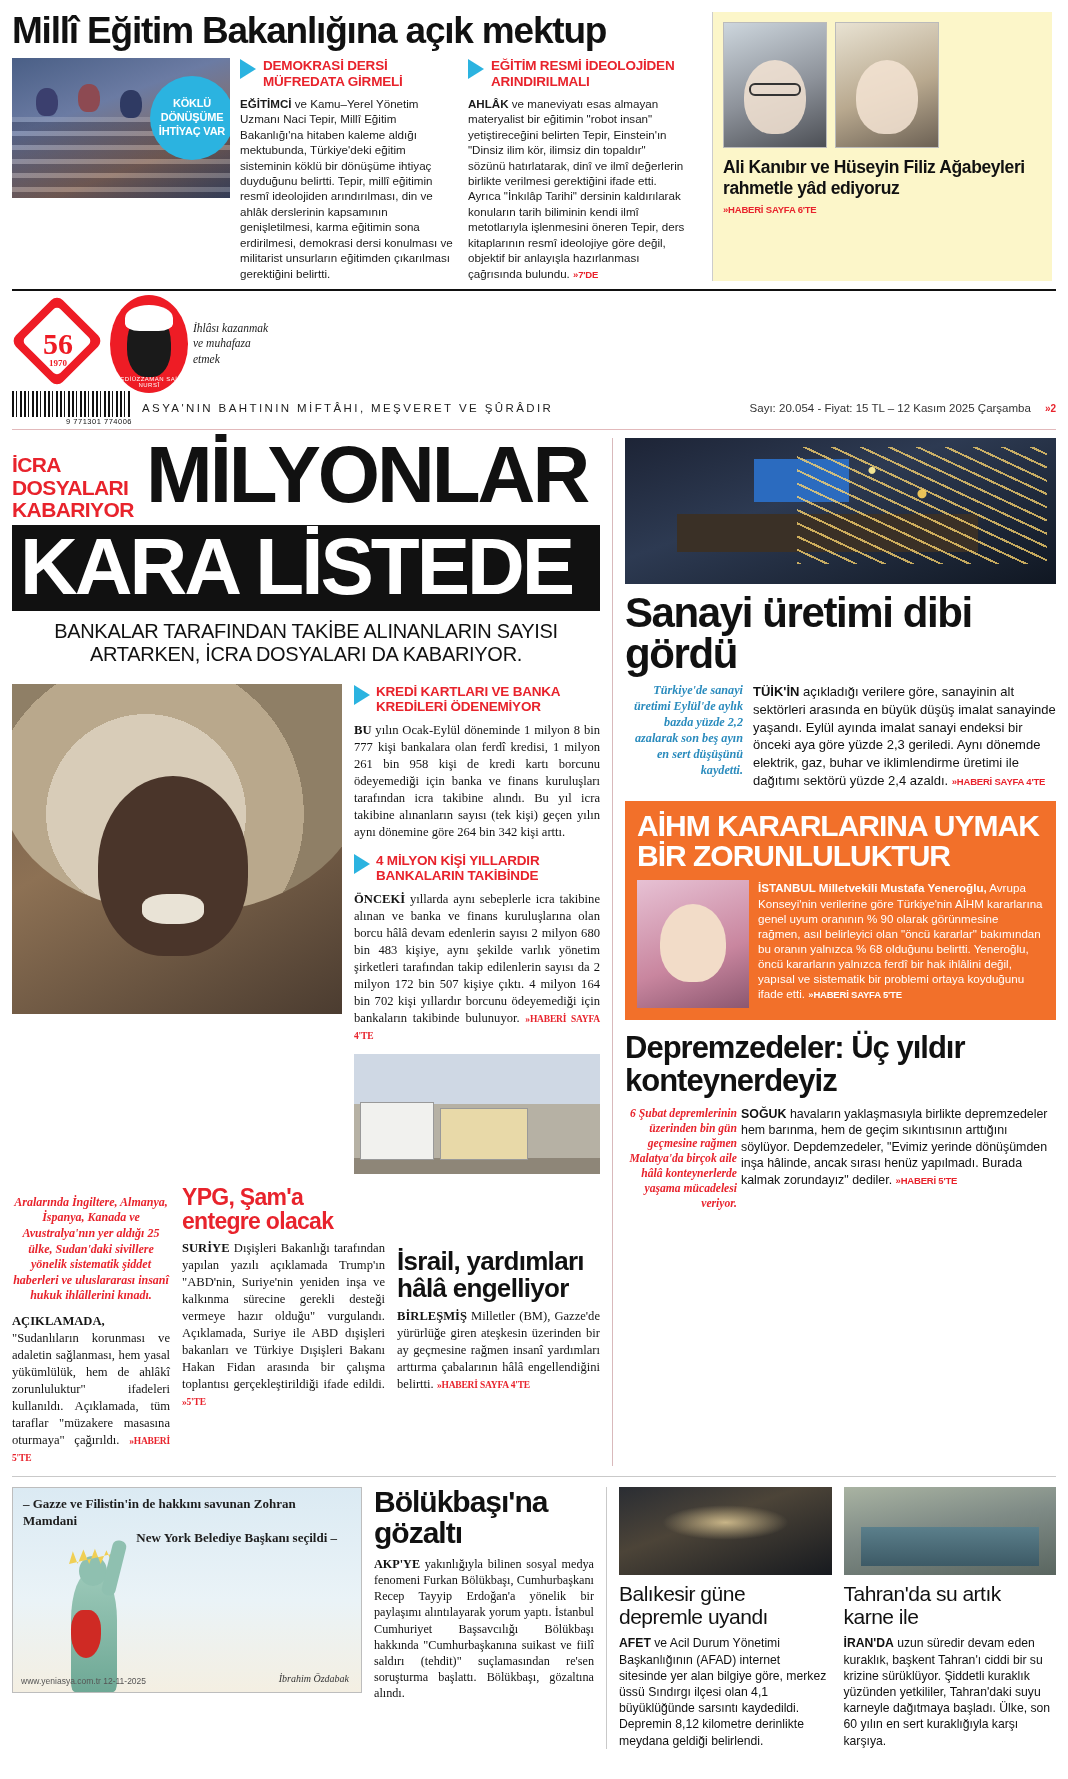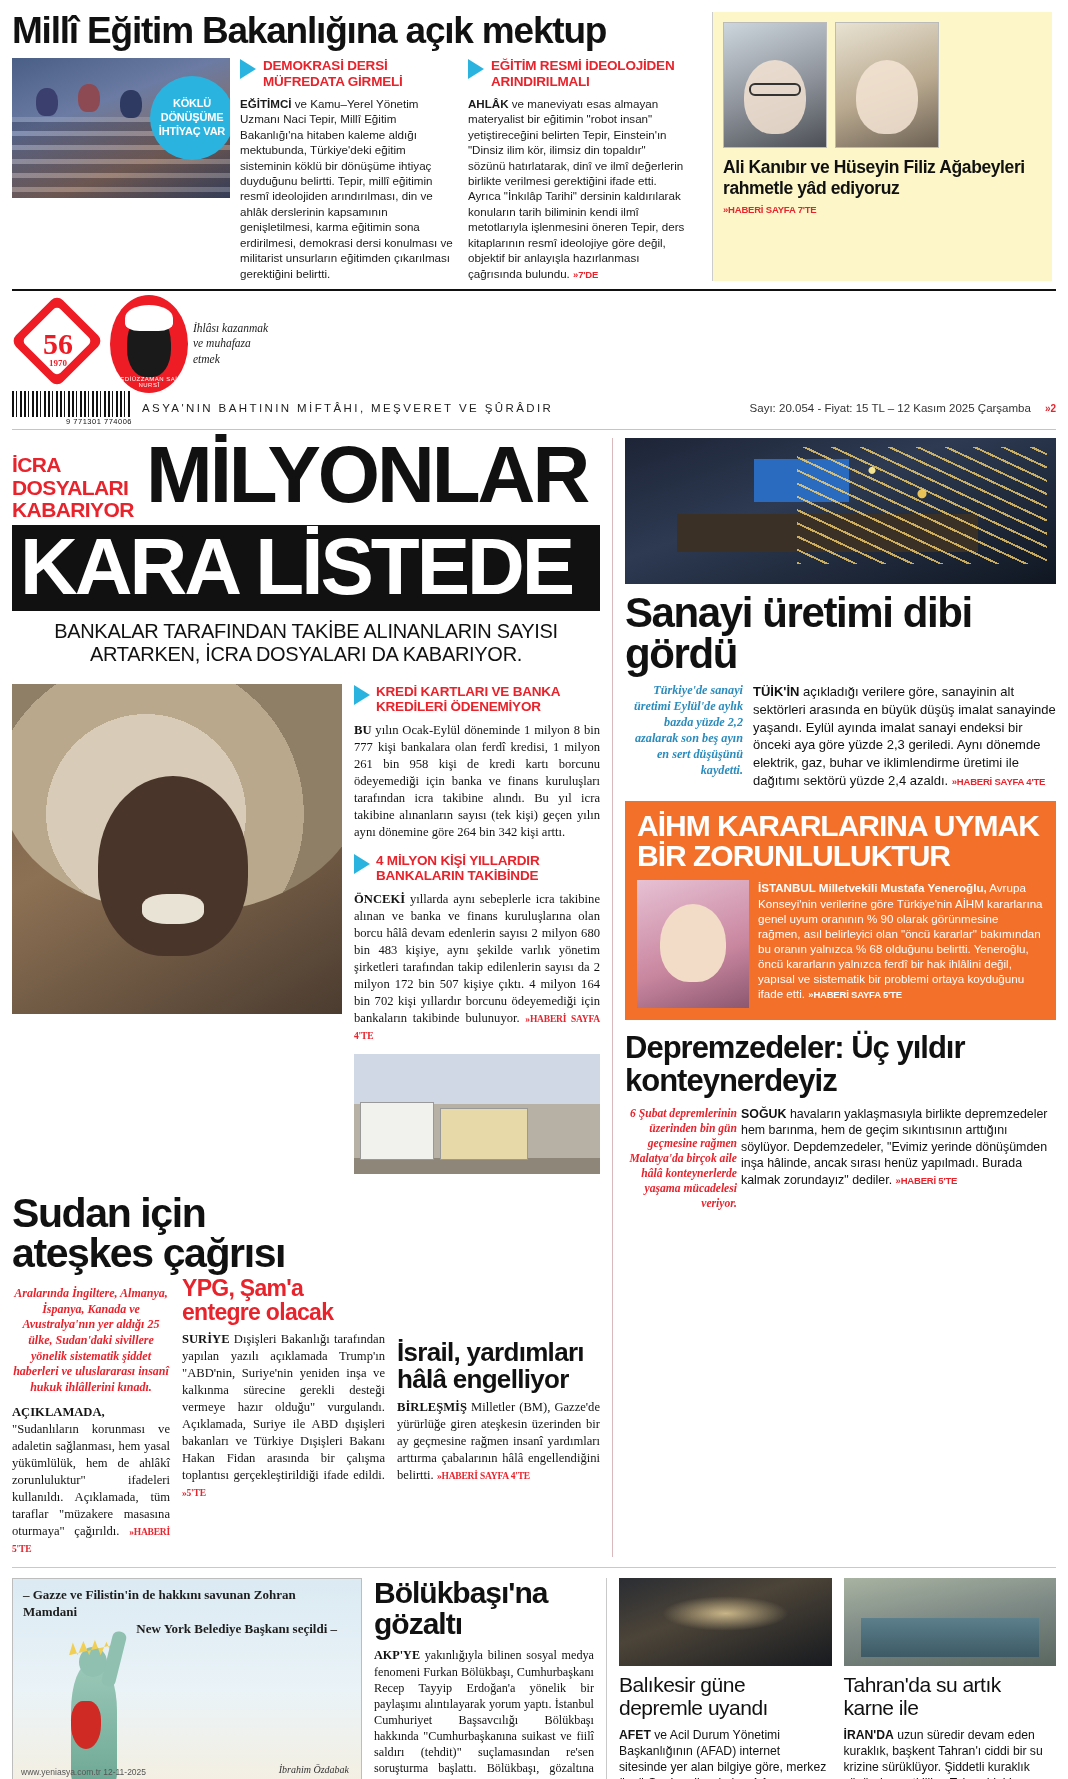--- a/index.html
+++ b/index.html
@@ -366,21 +366,21 @@
       <div class="obit-photos">
         <div class="obit-photo obit-a">
           <div class="face"></div>
           <div class="glasses"></div>
         </div>
         <div class="obit-photo obit-b">
           <div class="face"></div>
         </div>
       </div>
       <div class="obit-title">Ali Kanıbır ve Hüseyin Filiz Ağabeyleri rahmetle yâd ediyoruz</div>
-      <div class="obit-ref ref">»HABERİ SAYFA 7'TE</div>
+      <div class="obit-ref ref">»HABERİ SAYFA 6'TE</div>
     </div>
   </div>
 
   <div class="masthead">
     <div class="logo56">
       <div class="diamond"></div>
       <div class="diamond-in"></div>
       <div class="fifty6">
         <span>56</span>
         <small>1970</small>
@@ -444,23 +444,20 @@
 
           <div class="truck-photo">
             <div class="road"></div>
             <div class="t1"></div>
             <div class="t2"></div>
           </div>
         </div>
       </div>
 
       <div class="three-col">
-        <div class="tc" style="flex:0 0 330px">
-          <div class="sudan-title">Sudan için ateşkes çağrısı</div>
-        </div>
         <div class="tc"></div>
       </div>
 
       <div class="three-col" style="margin-top:4px">
         <div class="tc" style="flex:0 0 158px">
           <div class="sudan-ital">Aralarında İngiltere, Almanya, İspanya, Kanada ve Avustralya'nın yer aldığı 25 ülke, Sudan'daki sivillere yönelik sistematik şiddet haberleri ve uluslararası insanî hukuk ihlâllerini kınadı.</div>
           <div class="serif-body" style="margin-top:9px">
             <b>AÇIKLAMADA,</b><span> "Sudanlıların korunması ve adaletin sağlanması, hem yasal yükümlülük, hem de ahlâkî zorunluluktur" ifadeleri kullanıldı. Açıklamada, tüm taraflar "müzakere masasına oturmaya" çağırıldı.</span>
             <span class="ref">»HABERİ 5'TE</span>
           </div>

